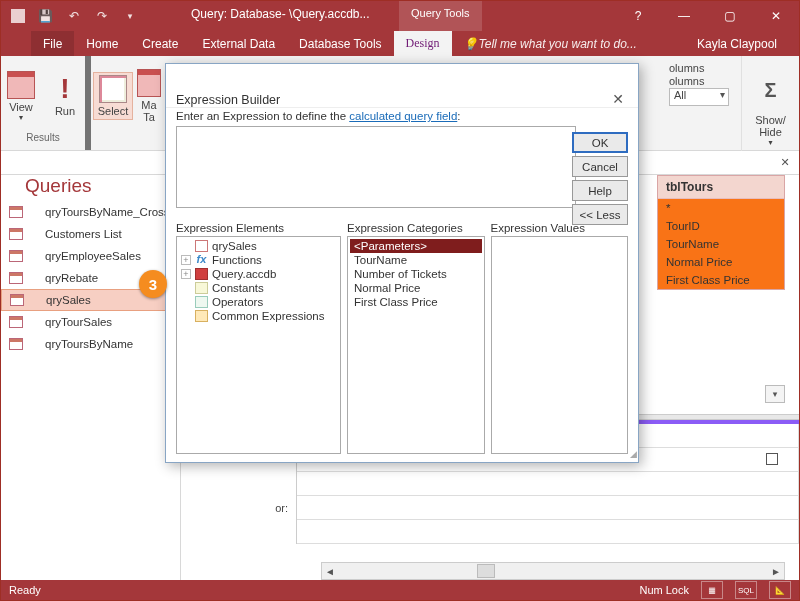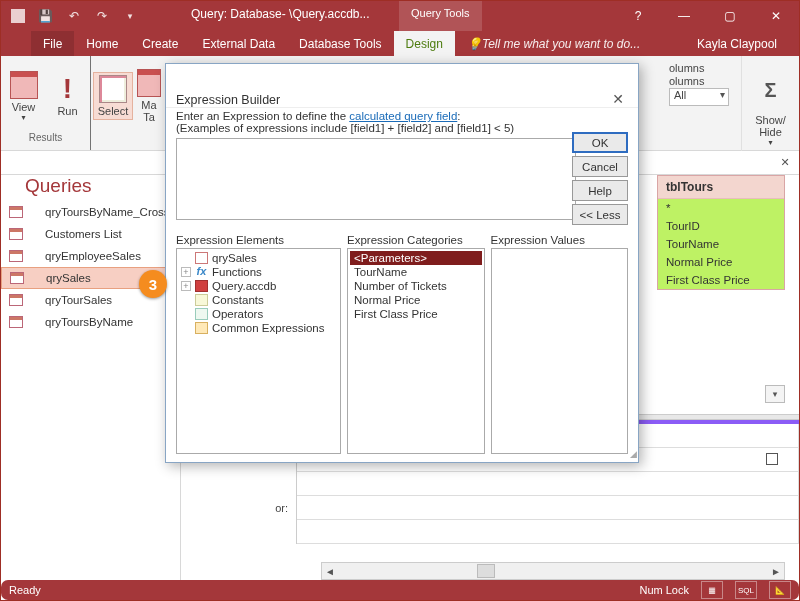--- a/index.html
+++ b/index.html
@@ -8,25 +8,25 @@
   .tb-left { display: flex; align-items: center; gap: 6px; padding-left: 6px; }
   .tb-icon { width: 14px; height: 14px; background: #fff; opacity: .9; }
   .tb-btn { width: 22px; height: 22px; display: flex; align-items: center; justify-content: center; color: #fff; opacity: .85; }
   .tb-title { position: absolute; left: 190px; top: 6px; font-size: 12px; }
   .tb-contextual { position: absolute; left: 398px; top: 0; height: 30px; padding: 6px 12px 0; font-size: 11px; background: rgba(255,255,255,.15); }
   .tb-right { position: absolute; right: 0; top: 0; display: flex; }
   .win-btn { width: 46px; height: 30px; display: flex; align-items: center; justify-content: center; color: #fff; }
   .ribbon-tabs { height: 25px; background: #a4373a; color: #fff; display: flex; align-items: center; font-size: 12px; padding-left: 28px; }
   .rtab { padding: 0 12px; height: 25px; display: flex; align-items: center; cursor: pointer; }
   .rtab.file { background: #8e2f32; margin-left: 2px; }
-  .rtab.active { background: #f3f3f3; color: #4d7c0f; }
+  .rtab.active { background: #f3f3f3; color: #701a75; font-family: Liberation Serif, serif; }
   .rtab.tell { font-style: italic; opacity: .9; }
   .rtab.user { margin-left: auto; margin-right: 10px; }
   .ribbon { height: 95px; background: #f3f3f3; border-bottom: 1px solid #d8d8d8; display: flex; position: relative; }
-  .rgroup { display: flex; flex-direction: column; align-items: center; border-right: 1px solid #737373; padding: 4px 6px; }
+  .rgroup { display: flex; flex-direction: column; align-items: center; border-right: 6px solid #737373; padding: 4px 6px; }
   .rgroup-body { flex: 1; display: flex; align-items: center; gap: 4px; }
   .rgroup-label { font-size: 10px; color: #666; height: 14px; }
   .bigbtn { display: flex; flex-direction: column; align-items: center; font-size: 11px; color: #444; width: 40px; text-align: center; }
   .bigbtn .ico { width: 28px; height: 28px; margin-bottom: 2px; }
   .ico-grid { background: linear-gradient(#c95050,#c95050) 0 0/100% 5px no-repeat, linear-gradient(#f0b8b8,#f0b8b8) 0 5px/100% 23px no-repeat; border: 1px solid #b75454; }
   .ico-run { color: #a4373a; font-size: 28px; font-weight: bold; line-height: 28px; }
   .ico-select { background: #fff; border: 1px solid #a88; box-shadow: inset 2px 2px 0 #d89, inset -2px -2px 0 #eed; }
   .ico-sigma { font-size: 20px; font-weight: bold; color: #555; line-height: 28px; text-align: center; width: 28px; }
   .smallstack { display: flex; flex-direction: column; gap: 1px; font-size: 11px; color: #444; }
   .smallstack span { white-space: nowrap; }
@@ -36,33 +36,33 @@
   .doc-bar { height: 24px; background: #fff; border-bottom: 1px solid #d8d8d8; display:flex; justify-content:flex-end; align-items:center; padding-right:6px;}
   .doc-close { width:16px; height:16px; display:flex; align-items:center; justify-content:center; color:#555; font-size:11px;}
   .content { position: absolute; top: 174px; left: 0; right: 0; bottom: 20px; display: flex; }
   .navpane { width: 180px; border-right: 1px solid #d8d8d8; }
   .nav-header { color: #a4373a; font-size: 19px; padding: 0 24px 4px; display:flex; justify-content:space-between; align-items:center;}
   .nav-item { height: 22px; display: flex; align-items: center; gap: 22px; padding: 0 8px; font-size: 11.5px; color: #333; }
   .nav-item.sel { background: #f7cfc3; border:1px solid #e8a080; position: relative; }
   .nav-icon { width: 14px; height: 12px; background:#fff; border:1px solid #b67; display:inline-block; position:relative;}
   .nav-icon::before{content:""; position:absolute; top:0; left:0; right:0; height:3px; background:#c76;}
   .mainarea { flex:1; position:relative; background:#fff;}
-  .tbltours { position:absolute; right:14px; top:0; width:128px; background:#bef264; border:1px solid #d9a5a5;}
+  .tbltours { position:absolute; right:14px; top:0; width:128px; background:#f97316; border:1px solid #d9a5a5;}
   .tbltours-h { background:#f3d6cf; border-bottom:1px solid #e8bdbd; font-size:12px; font-weight:bold; padding:4px 8px; color:#333;}
   .tbltours-row { font-size:11.5px; padding:3px 8px; color:#333;}
   .tbltours-row.star{color:#333;}
   .crit-grid { position:absolute; left:24px; right:0; bottom:0; height:160px; border-top:4px solid #8b5cf6;}
   .crit-row { display:flex; height:24px;}
   .crit-lab { width:92px; text-align:right; padding-right:8px; font-size:11px; color:#444; border-right:1px solid #ccc; display:flex; align-items:center; justify-content:flex-end;}
   .crit-cell { flex:1; border-bottom:1px solid #ddd; border-right:1px solid #ddd;}
   .splitter{height:6px; background:#e8e8e8; border-top:1px solid #ccc; border-bottom:1px solid #ccc; position:absolute; left:24px; right:0; bottom:160px;}
   .hscroll{position:absolute; left:116px; right:14px; bottom:0; height:18px; background:#f0f0f0; border:1px solid #ccc; display:flex; align-items:center;}
   .hscroll .ar{width:16px; text-align:center; font-size:10px; color:#555;}
   .hscroll .th{width:18px; height:14px; background:#ddd; border:1px solid #bbb; margin:0 auto;}
-  .statusbar { position:absolute; bottom:0; left:0; right:0; height:20px; background:#a4373a; color:#fff; font-size:11px; display:flex; align-items:center; padding:0 8px;border-radius:7px;}
+  .statusbar { position:absolute; bottom:0; left:0; right:0; height:20px; background:#a4373a; color:#fff; font-size:11px; display:flex; align-items:center; padding:0 8px;}
   .statusbar .r { margin-left:auto; display:flex; align-items:center; gap:12px;}
   .statusbar .vbtn { width:22px; height:18px; border:1px solid rgba(255,255,255,.4); display:flex; align-items:center; justify-content:center; font-size:8px;}
   
   .dialog { position:absolute; left:164px; top:62px; width:474px; height:400px; background:#fff; border:1px solid #88a5c4; box-shadow:3px 3px 12px rgba(0,0,0,.3); display:flex; flex-direction:column;}
   .dlg-title { height:44px; display:flex; align-items:flex-end; padding:0 10px; font-size:12.5px; color:#333; border-bottom:1px solid #eee;}
   .dlg-close { margin-left:auto; font-size:14px; color:#555; width:20px; text-align:center;}
   .dlg-body { flex:1; padding:2px 10px 8px; display:flex; flex-direction:column; font-size:11.5px; color:#333;}
   .dlg-intro a { color:#1a6bb8; text-decoration:underline;}
   .expr-box { margin-top:4px; height:82px; border:1px solid #aaa; background:#fff; width:400px;}
   .dlg-btns { position:absolute; right:10px; top:68px; display:flex; flex-direction:column; gap:3px;}
@@ -186,20 +186,24 @@
         <span>qryToursByName_Cross</span>
       </div>
     <div class="nav-item">
         <span class="nav-icon"></span>
         <span>Customers List</span>
       </div>
     <div class="nav-item">
         <span class="nav-icon"></span>
         <span>qryEmployeeSales</span>
       </div>
+    <div class="nav-item">
+        <span class="nav-icon"></span>
+        <span>qryRebate</span>
+      </div>
     <div class="nav-item sel">
         <span class="nav-icon"></span>
         <span>qrySales</span>
       </div>
     <div class="nav-item">
         <span class="nav-icon"></span>
         <span>qryTourSales</span>
       </div>
     <div class="nav-item">
         <span class="nav-icon"></span>
@@ -263,21 +267,20 @@
 
 <div class="dialog">
   <div class="dlg-title">
     <span>Expression Builder</span>
     <div class="dlg-close">✕</div>
   </div>
   <div class="dlg-body">
     <div class="dlg-intro">
       <span>Enter an Expression to define the </span><a href="#">calculated query field</a><span>:</span>
     </div>
-    <div>(Examples of expressions include [field1] + [field2] and [field1] &lt; 5)</div>
     <div class="expr-box"></div>
     <div class="dlg-btns">
       <div class="dlg-btn primary">OK</div>
       <div class="dlg-btn">Cancel</div>
       <div class="dlg-btn">Help</div>
       <div class="dlg-btn">&lt;&lt; Less</div>
     </div>
     <div class="three-col">
       <div class="col" style="flex:1.2;">
         <div class="col-label">Expression Elements</div>

